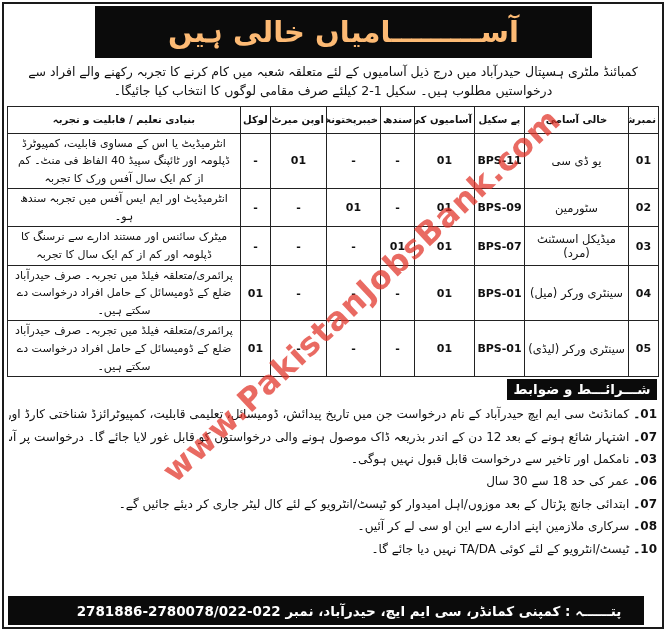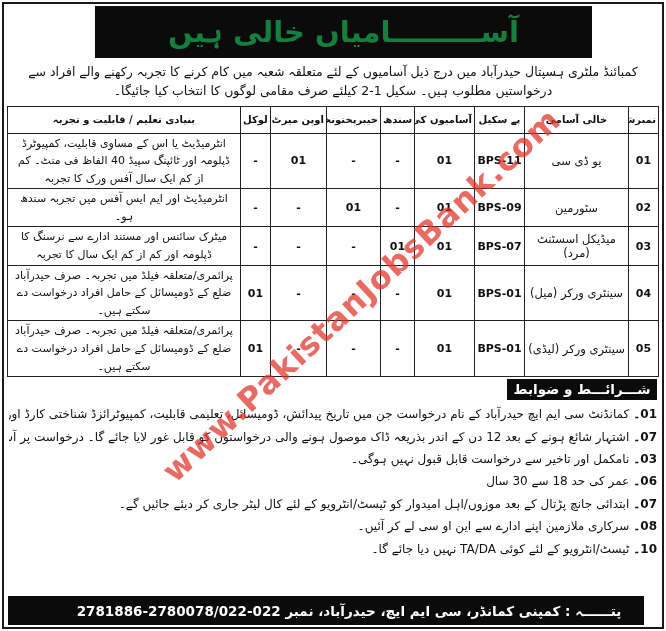--- a/index.html
+++ b/index.html
@@ -1,18 +1,18 @@
 <!DOCTYPE html>
 <html lang="ur"><head>
 <meta charset="utf-8">
 <style>
   html,body{margin:0;padding:0;background:#ffffff;}
   body{width:666px;height:631px;font-family:"DejaVu Sans",sans-serif;color:#111;}
   .ad{position:relative;width:658px;height:623px;margin:2px auto 0;border:2px solid #1a1a1a;overflow:hidden;background:#fff;}
-  .banner{height:52px;width:497px;margin:2px 70px 0 auto;background:#0b0b0b;color:#15803d;
+  .banner{height:52px;width:497px;margin:2px 70px 0 auto;background:#0b0b0b;color:#fdba74;
           display:flex;align-items:center;justify-content:center;font-size:29px;font-weight:bold;}
   .intro{direction:rtl;font-size:12.5px;text-align:center;padding:5px 18px 5px;line-height:1.5;}
   table{width:652px;margin:0 auto;border-collapse:collapse;table-layout:fixed;direction:rtl;}
   th,td{border:1.6px solid #222;text-align:center;vertical-align:middle;padding:1px 2px;
         font-size:11.5px;overflow:hidden;}
   th{font-weight:bold;font-size:10px;white-space:nowrap;height:24px;}
   td.num,td.scale,td.serial{font-weight:bold;font-size:11px;}
   td.edu{font-size:11px;line-height:1.6;padding:1px 5px;}
   tr.r1{height:40px;} tr.r2{height:30px;} tr.r3{height:32px;} tr.r4{height:50px;} tr.r5{height:51px;}
   .terms{direction:rtl;padding:1px 5px 0;}

